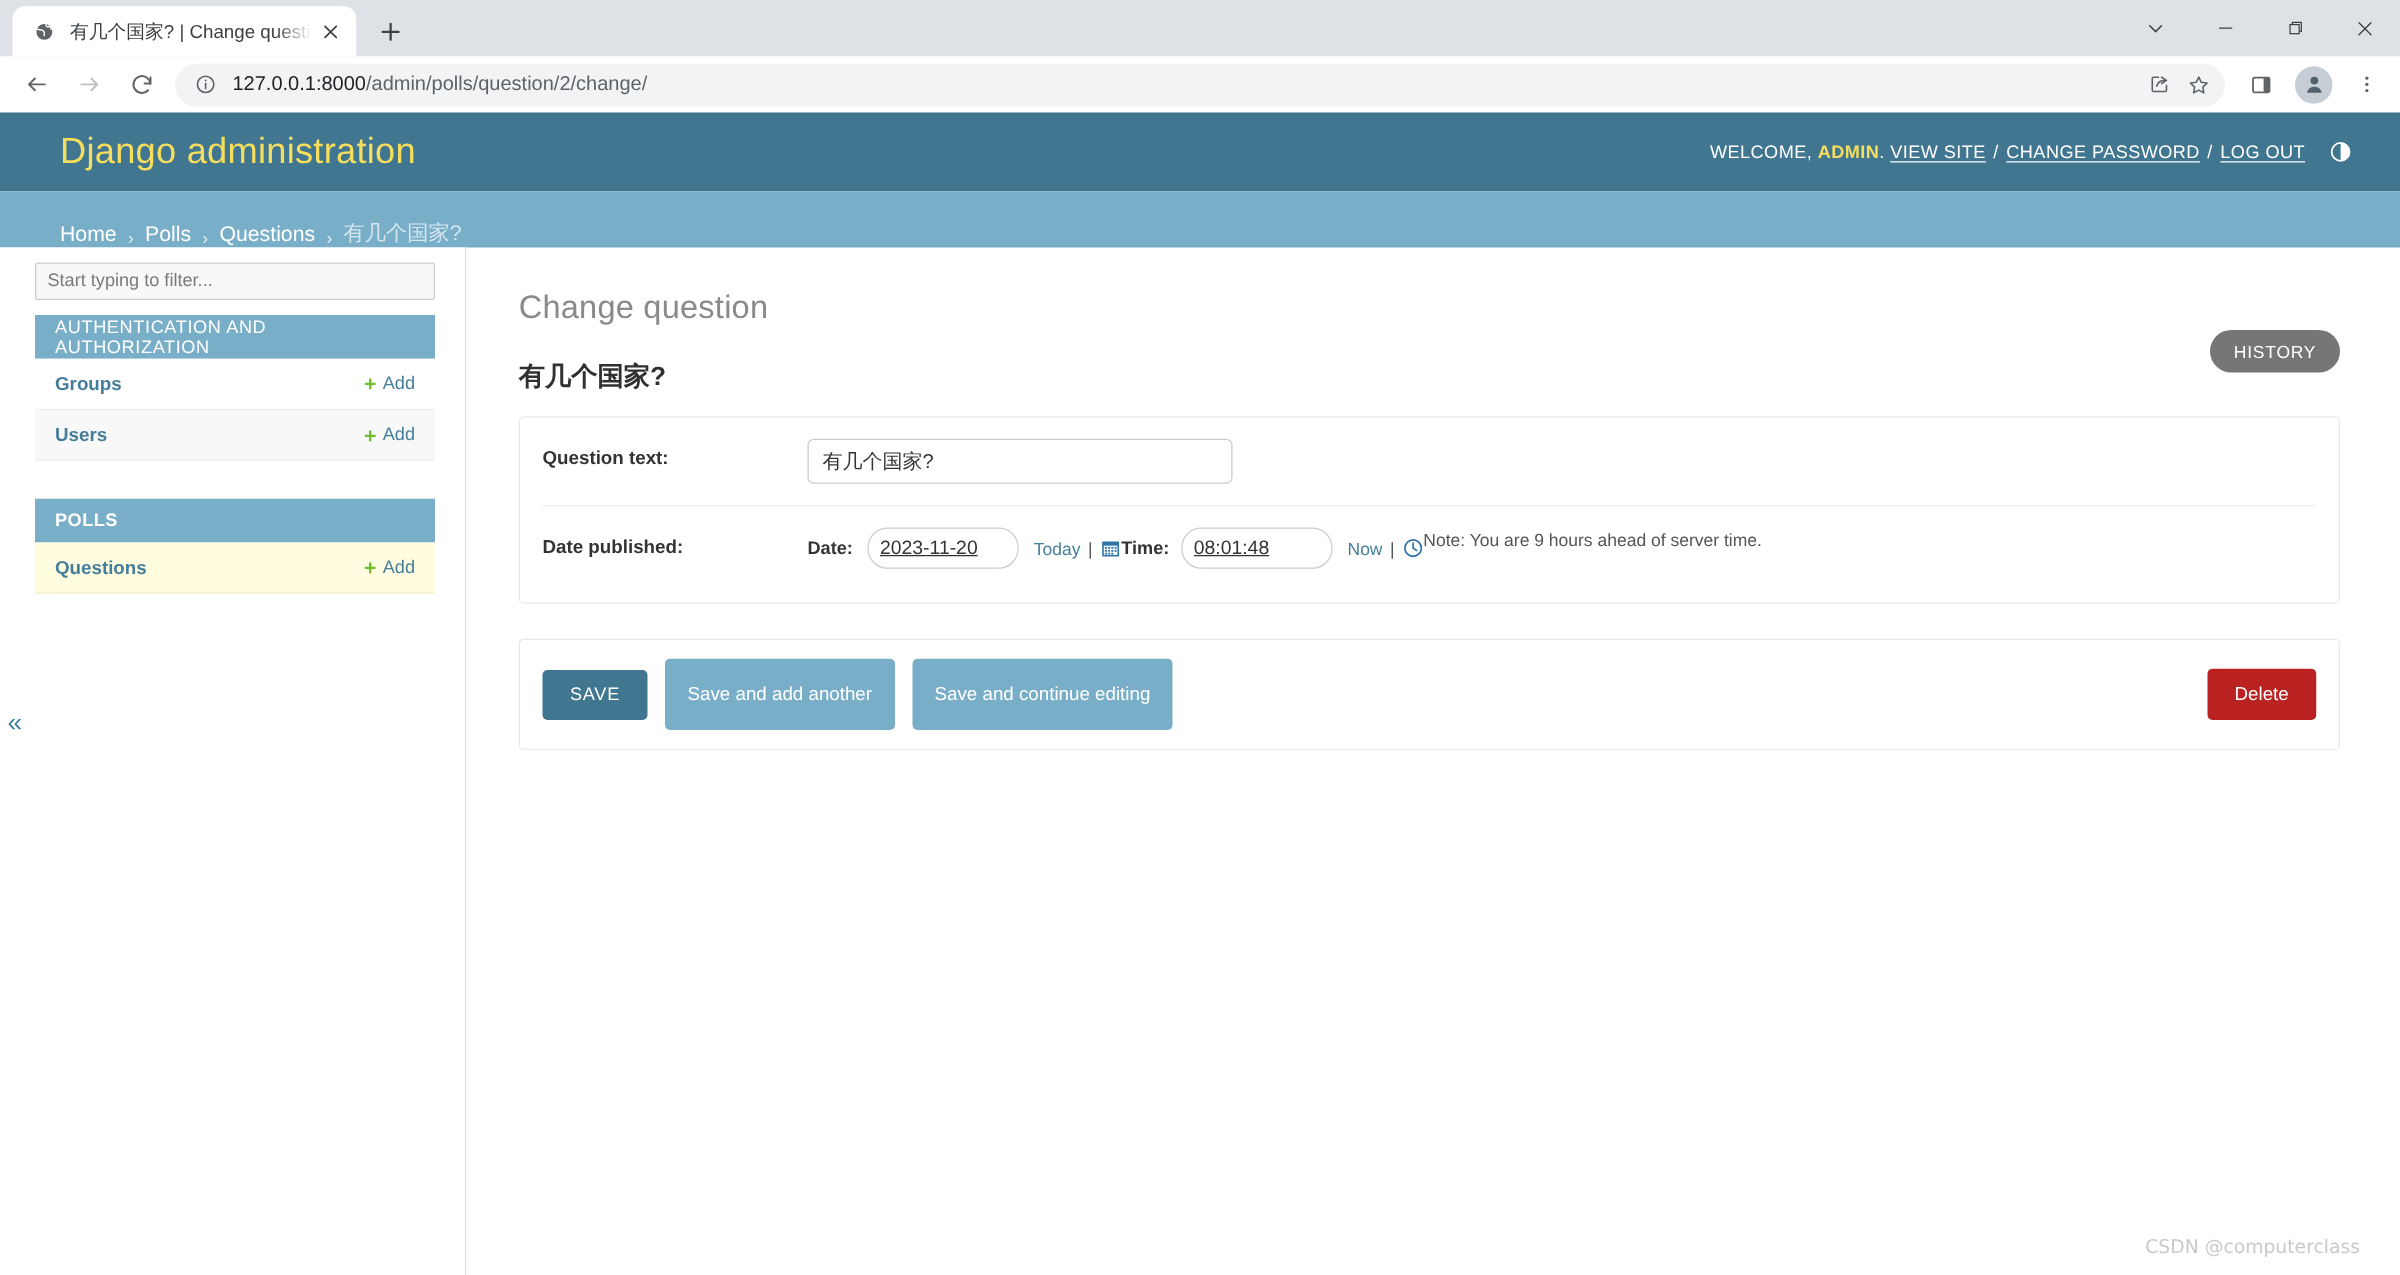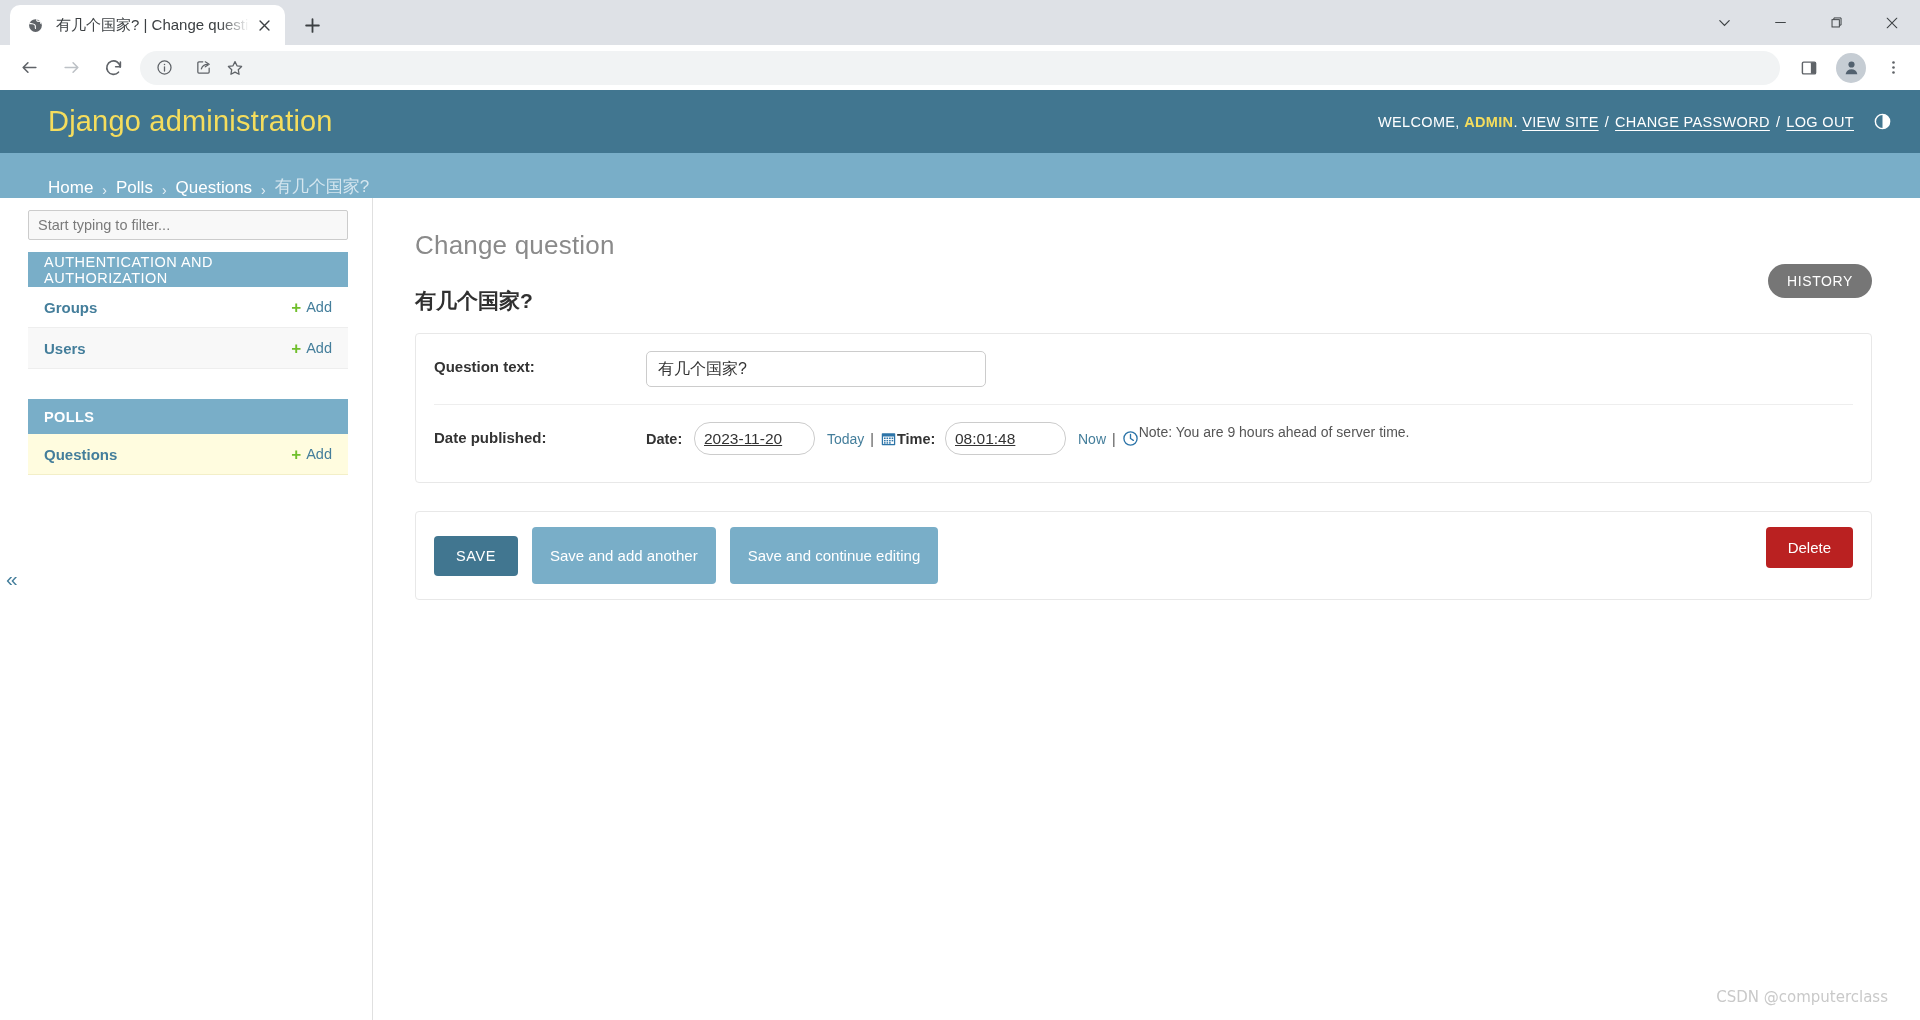--- a/index.html
+++ b/index.html
@@ -98,21 +98,21 @@
     background: #c6cdd4; display: flex; align-items: center;
     justify-content: center; margin: 0 6px 0 8px; color: #52616f;
   }
 
   
   .page { width: 1920px; height: 930px; position: relative; background: #fff; }
 
   .dj-header {
     background: #417690; height: 63px;
     display: flex; align-items: center; justify-content: space-between;
-    padding: 0 28px 0 48px;
+    padding: 0 38px 0 48px;
   }
   .dj-brand {
     font-size: 29px; color: #f5dd5d; font-weight: 300;
     letter-spacing: .2px; white-space: nowrap;
   }
   .dj-usertools {
     display: flex; align-items: center;
     font-size: 14.5px; color: #ffffff; letter-spacing: .35px;
     white-space: nowrap;
   }
@@ -235,21 +235,21 @@
     margin-left: 12px; font-size: 14px; color: #447e9b;
     display: flex; align-items: center;
   }
   .dt-shortcut a { color: #447e9b; text-decoration: none; }
   .dt-shortcut .bar { margin: 0 6px; color: #555; }
   .dt-icon { display: flex; align-items: center; color: #2c74a8; }
   .dt-note { font-size: 14px; color: #555555; margin-top: 2px; }
 
   .submit-row {
     background: #ffffff; border: 1px solid #e8e8e8; border-radius: 4px;
-    padding: 15px 18px; display: flex; align-items: flex-start;
+    padding: 15px 18px; display: flex; align-items: center;
     justify-content: space-between;
   }
   .submit-left { display: flex; align-items: center; }
   .btn {
     font-family: inherit; border: none; border-radius: 4px;
     color: #ffffff; cursor: default;
   }
   .btn-save {
     background: #417690; font-size: 14.5px; letter-spacing: .6px;
     padding: 12px 22px;
@@ -338,20 +338,23 @@
       </svg>
     </div>
 
     <div class="omnibox">
       <span class="omnibox-icon">
         <svg width="17" height="17" viewBox="0 0 24 24" stroke="#5f6368" stroke-width="1.8" fill="none">
           <circle cx="12" cy="12" r="9.2"></circle>
           <path d="M12 11v6" stroke-linecap="round"></path>
           <circle cx="12" cy="7.6" r="1.05" fill="#5f6368" stroke="none"></circle>
         </svg>
+      </span>
+      <span class="omnibox-url">
+        <span class="host">127.0.0.1:8000</span><span class="path">/admin/polls/question/2/change/</span>
       </span>
       <span class="omni-act">
         <svg width="17" height="17" viewBox="0 0 24 24" stroke="#5f6368" stroke-width="1.8" fill="none" stroke-linecap="round" stroke-linejoin="round">
           <path d="M11 4H5.5A1.5 1.5 0 0 0 4 5.5v13A1.5 1.5 0 0 0 5.5 20h13a1.5 1.5 0 0 0 1.5-1.5V13"></path>
           <path d="M9 14c1.5-5 5-6.5 9-6.5"></path>
           <path d="M14.5 4L20 7.5 14.5 11"></path>
         </svg>
       </span>
       <span class="omni-act">
         <svg width="18" height="18" viewBox="0 0 24 24" stroke="#5f6368" stroke-width="1.7" fill="none" stroke-linejoin="round">

